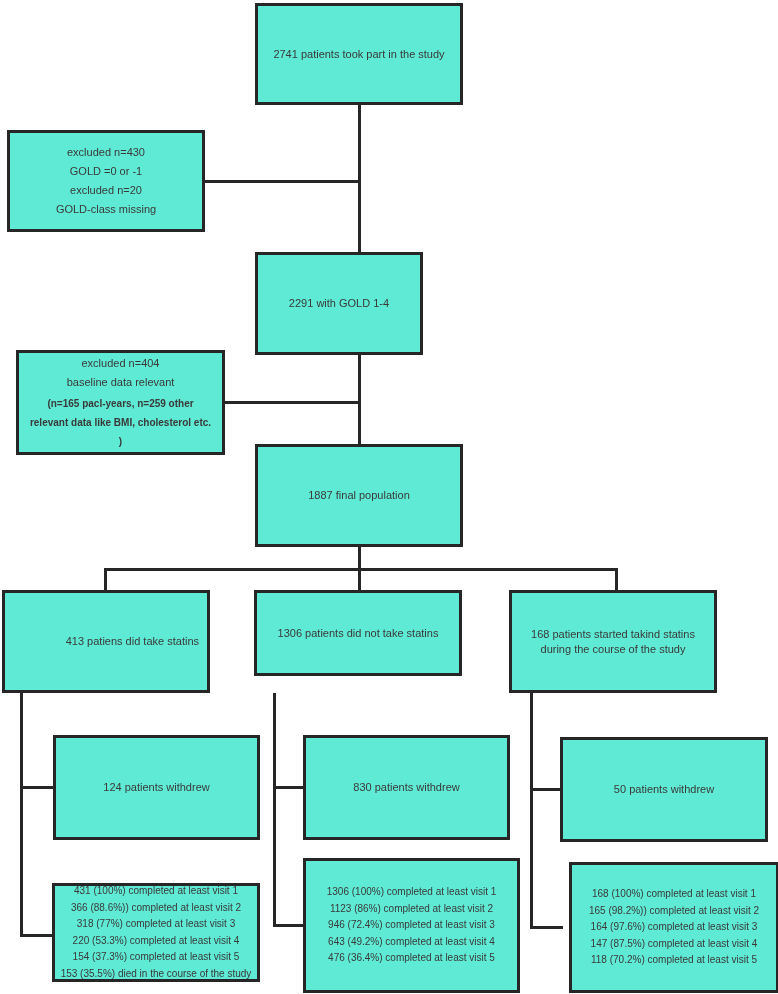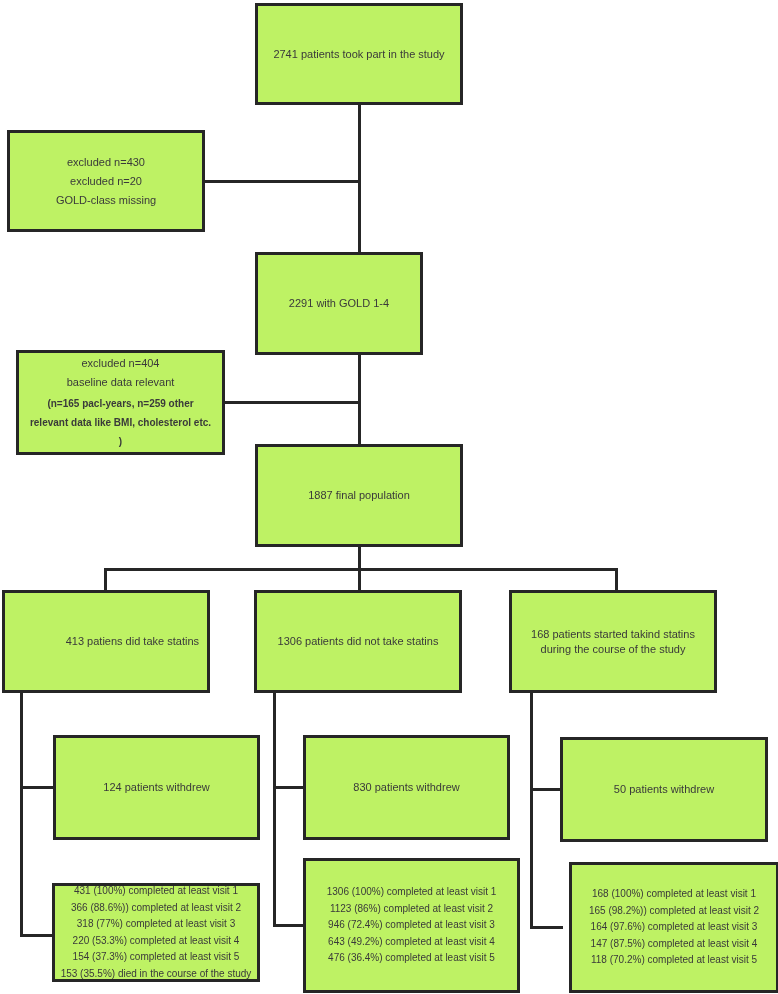--- a/index.html
+++ b/index.html
@@ -8,21 +8,21 @@
   .canvas {
     position: relative;
     width: 778px;
     height: 994px;
     background: #ffffff;
     overflow: hidden;
   }
   .box {
     position: absolute;
     border: 3px solid #262626;
-    background: #bef264;
+    background: #5eead4;
     display: flex;
     flex-direction: column;
     align-items: center;
     justify-content: center;
     text-align: center;
     color: #3a3a3a;
     font-size: 11px;
     line-height: 15px;
     padding: 4px 8px;
   }
@@ -43,20 +43,21 @@
 <body>
 
 <div class="canvas">
 
   <div class="box" style="left:255px; top:3px; width:208px; height:102px;">
     <div class="bline">2741 patients took part in the study</div>
   </div>
 
   <div class="box excl" style="left:7px; top:130px; width:198px; height:102px;">
     <div class="bline">excluded n=430</div>
+    <div class="bline">GOLD =0 or -1</div>
     <div class="bline">excluded n=20</div>
     <div class="bline">GOLD-class missing</div>
   </div>
 
   <div class="box" style="left:255px; top:252px; width:168px; height:103px;">
     <div class="bline">2291 with GOLD 1-4</div>
   </div>
 
   <div class="box excl" style="left:16px; top:350px; width:209px; height:105px;">
     <div class="bline">excluded n=404</div>
@@ -65,21 +66,21 @@
   </div>
 
   <div class="box" style="left:255px; top:444px; width:208px; height:103px;">
     <div class="bline">1887 final population</div>
   </div>
 
   <div class="box" style="left:2px; top:590px; width:208px; height:103px;text-align:right;">
     <div class="bline">413 patiens did take statins</div>
   </div>
 
-  <div class="box" style="left:254px; top:590px; width:208px; height:103px;">
+  <div class="box" style="left:254px; top:590px; width:208px; height:86px;">
     <div class="bline">1306 patients did not take statins</div>
   </div>
 
   <div class="box" style="left:509px; top:590px; width:208px; height:103px;">
     <div class="bline">168 patients started takind statins during the course of the study</div>
   </div>
 
   <div class="box" style="left:53px; top:735px; width:207px; height:105px;">
     <div class="bline">124 patients withdrew</div>
   </div>

